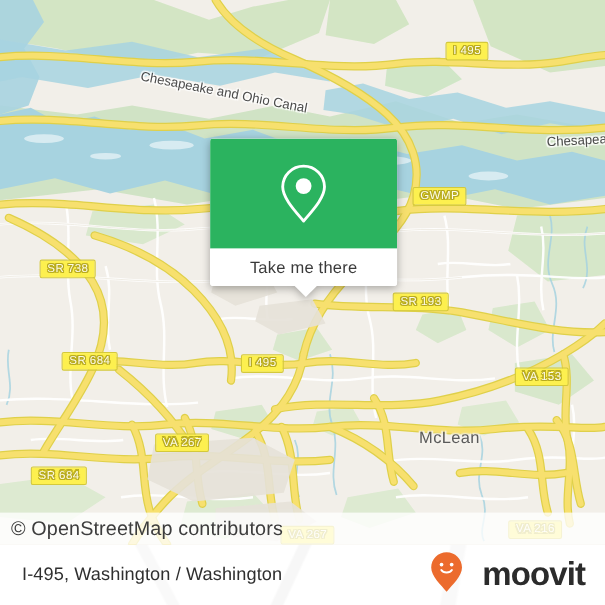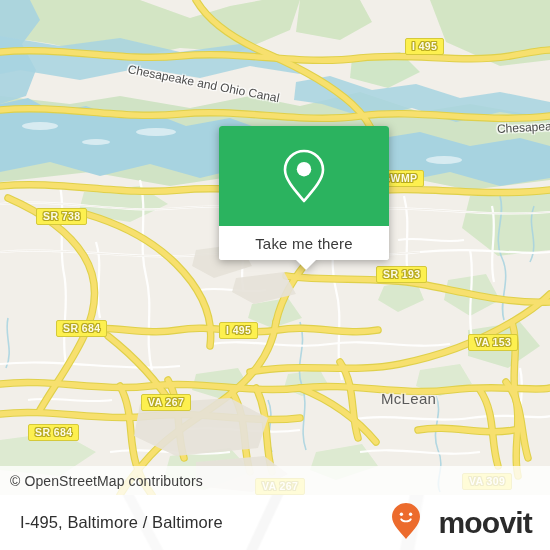--- a/index.html
+++ b/index.html
@@ -26,21 +26,21 @@
   #map-svg { position: absolute; left: 0; top: 0; }
 
   
   .shield {
     position: absolute;
     background: #f7f0b5;
     border: 1.6px solid #d4c93a;
     border-radius: 2px;
     color: #fdfbe8;
     font-size: 10.5px;
-    font-weight: bold;
+    font-weight: normal;
     letter-spacing: 0.4px;
     padding: 1.5px 6px 2.5px 6px;
     line-height: 11px;
     white-space: nowrap;
     text-shadow:
       -1px -1px 0 #b8ab20, 1px -1px 0 #b8ab20,
       -1px  1px 0 #b8ab20, 1px  1px 0 #b8ab20,
        0   -1px 0 #b8ab20, 0    1px 0 #b8ab20,
       -1px  0   0 #b8ab20, 1px  0   0 #b8ab20;
     background: #fdf46e;
@@ -71,21 +71,20 @@
   }
   #canal-label { transform: rotate(11deg); transform-origin: left center; }
   #chesapeake-label { transform: rotate(-3deg); transform-origin: left center; }
 
   
   #popup {
     position: absolute;
     left: 191px; top: 126px;
     width: 170px; height: 134px;
     filter: drop-shadow(0 2px 4px rgba(0,0,0,0.32));
-    margin-left: 28px;
   }
   #popup-inner {
     width: 100%; height: 100%;
     border-radius: 3px;
     overflow: hidden;
     background: #ffffff;
   }
   #popup-green {
     width: 100%; height: 100px;
     background: #2bb35f;
@@ -119,21 +118,21 @@
   #attribution-bar {
     position: absolute;
     left: 0; top: 466px;
     width: 550px; height: 29px;
     background: rgba(255,255,255,0.78);
     display: flex;
     align-items: center;
     padding-left: 10px;
   }
   #attribution-text {
-    font-size: 14px;
+    font-size: 18px;
     color: #3d3d3d;
     letter-spacing: 0.1px;
   }
 
   
   #bottom-bar {
     position: absolute;
     left: 0; top: 495px;
     width: 550px; height: 55px;
     background: #ffffff;
@@ -332,29 +331,29 @@
       </g>
     </svg>
 
     <div class="water-label" id="canal-label" style="left:128px; top:62px;">Chesapeake and Ohio Canal</div>
     <div class="water-label" id="chesapeake-label" style="left:497px; top:122px;">Chesapeake</div>
 
     <div class="place-label" style="left:381px; top:390px;text-align:right;">McLean</div>
 
     <div class="shield" style="left:405px; top:38px;">I 495</div>
     <div class="shield" style="left:375px; top:170px;">GWMP</div>
-    <div class="shield" style="left:36px;  top:208px;">SR 738</div>
-    <div class="shield" style="left:376px; top:266px;">SR 193</div>
+    <div class="shield" style="left:36px;  top:236px;">SR 738</div>
+    <div class="shield" style="left:357px; top:266px;">SR 193</div>
     <div class="shield" style="left:56px;  top:320px;">SR 684</div>
     <div class="shield" style="left:219px; top:322px;">I 495</div>
     <div class="shield" style="left:468px; top:334px;">VA 153</div>
     <div class="shield" style="left:141px; top:394px;">VA 267</div>
     <div class="shield" style="left:28px;  top:424px;">SR 684</div>
     <div class="shield" style="left:255px; top:478px;">VA 267</div>
-    <div class="shield" style="left:462px; top:473px;">VA 309</div>
+    <div class="shield" style="left:462px; top:473px;">VA 216</div>
 
     <div id="popup">
       <div id="popup-inner">
         <div id="popup-green">
           <span id="popup-pin-icon">
             <svg width="48" height="58" viewBox="0 0 48 58" fill="none" xmlns="http://www.w3.org/2000/svg">
               <path d="M24 4 C13.5 4 5 12.4 5 22.8 C5 33 16 44.5 24 54 C32 44.5 43 33 43 22.8 C43 12.4 34.5 4 24 4 Z" stroke="#ffffff" stroke-width="2.6" fill="none" stroke-linejoin="round"></path>
               <circle cx="24" cy="22.2" r="7.2" fill="#ffffff"></circle>
             </svg>
           </span>
@@ -365,21 +364,21 @@
       </div>
       <div id="popup-tail"></div>
     </div>
 
     <div id="attribution-bar">
       <span id="attribution-text">© OpenStreetMap contributors</span>
     </div>
   </div>
 
   <div id="bottom-bar">
-    <span id="bottom-title">I-495, Baltimore / Baltimore</span>
+    <span id="bottom-title">I-495, Washington / Washington</span>
 
     <span id="moovit-logo">
       <span>
         <svg width="30" height="38" viewBox="0 0 30 38" xmlns="http://www.w3.org/2000/svg">
           <path d="M15 1 C7.3 1 1 7.2 1 14.8 C1 23 10 30.5 15 37 C20 30.5 29 23 29 14.8 C29 7.2 22.7 1 15 1 Z" fill="#ec6b2d"></path>
           <circle cx="10.4" cy="12.2" r="1.7" fill="#ffffff"></circle>
           <circle cx="19.6" cy="12.2" r="1.7" fill="#ffffff"></circle>
           <path d="M10.2 17.2 C12 20.2 18 20.2 19.8 17.2" stroke="#ffffff" stroke-width="1.8" fill="none" stroke-linecap="round"></path>
         </svg>
       </span>

